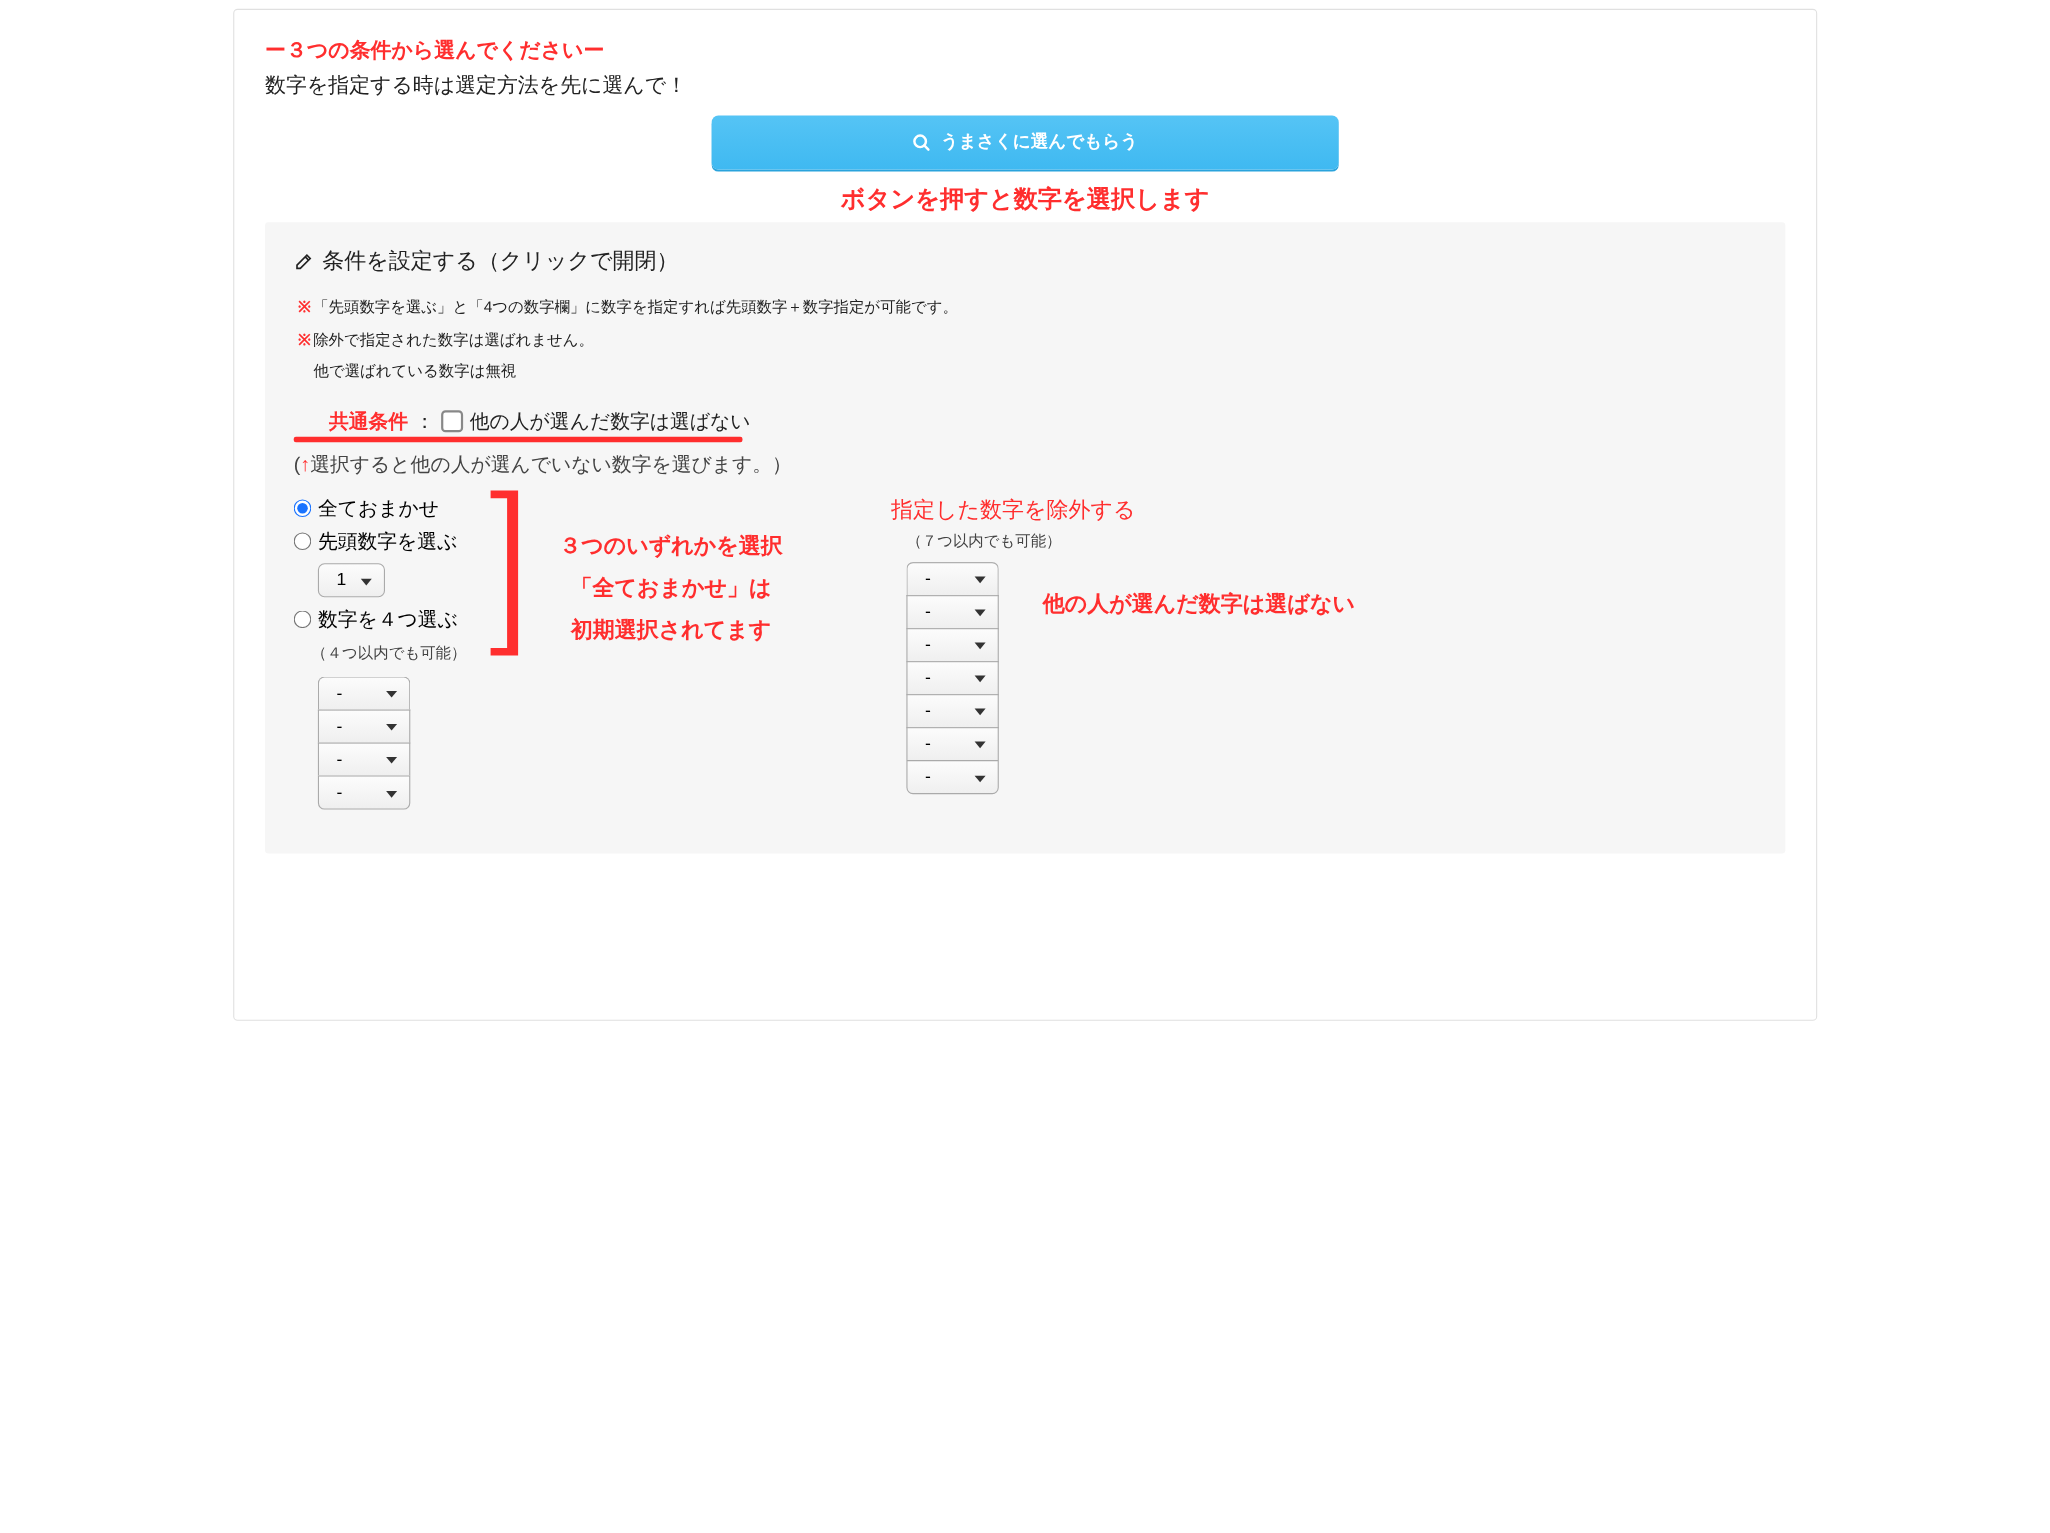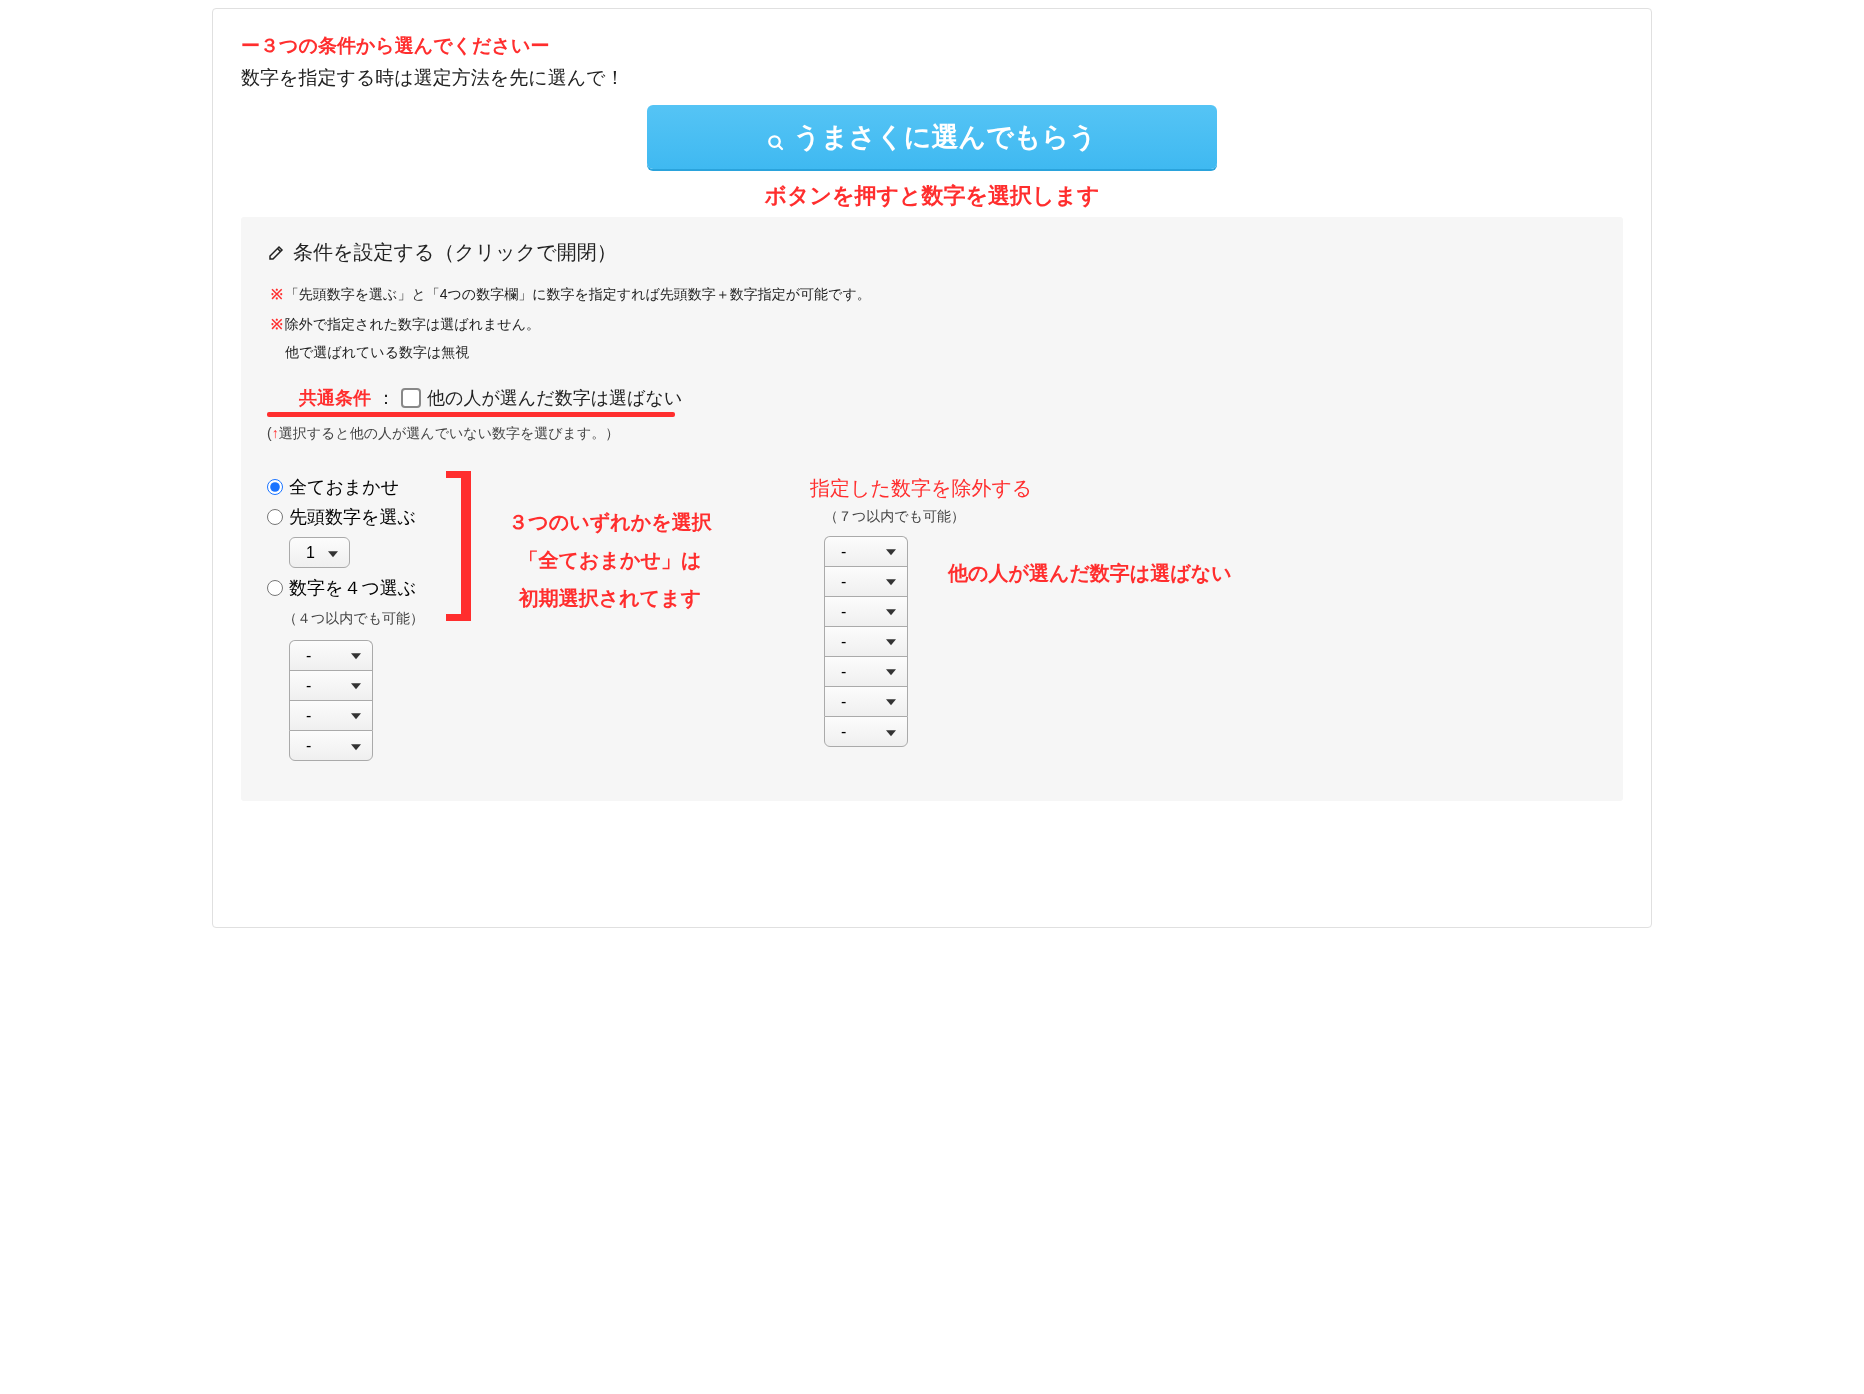--- a/index.html
+++ b/index.html
@@ -30,21 +30,21 @@
     }
     .main-button-wrap {
       display: flex;
       justify-content: center;
       margin-bottom: 12px;
     }
     .main-button {
       background: linear-gradient(#55c4f5, #3fb9f1);
       color: #fff;
       font-weight: 700;
-      font-size: 27px;
+      font-size: 16px;
       border: none;
       border-radius: 6px;
       padding: 14px 26px;
       width: 570px;
       cursor: pointer;
       display: inline-flex;
       align-items: center;
       justify-content: center;
       gap: 8px;
       box-shadow: 0 2px 0 #2aa3dc;
@@ -120,23 +120,23 @@
     }
     .underline-bar {
       height: 5px;
       width: 408px;
       background: #ff2e2e;
       border-radius: 2px;
       margin-top: 2px;
       margin-bottom: 8px;
     }
     .hint-line {
-      font-size: 14px;
+      font-size: 18px;
       color: #444;
-      margin-bottom: 32px;
+      margin-bottom: 16px;
     }
     .hint-arrow {
       color: #ff2e2e;
       font-weight: 700;
     }
     .two-col {
       display: flex;
       align-items: flex-start;
       gap: 80px;
     }

